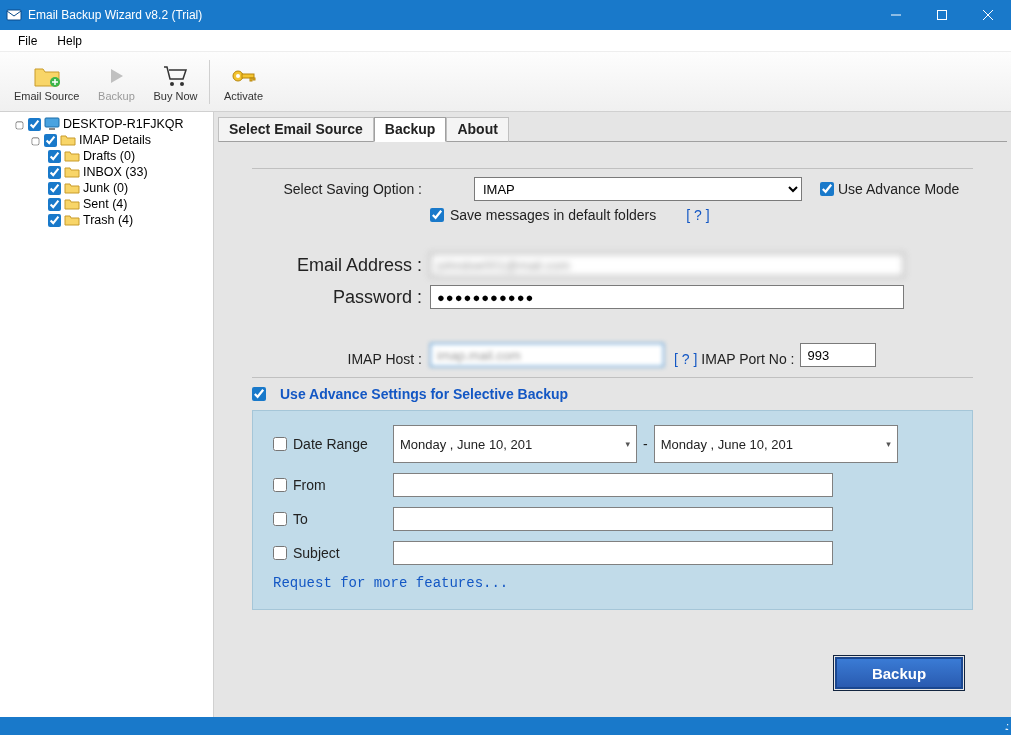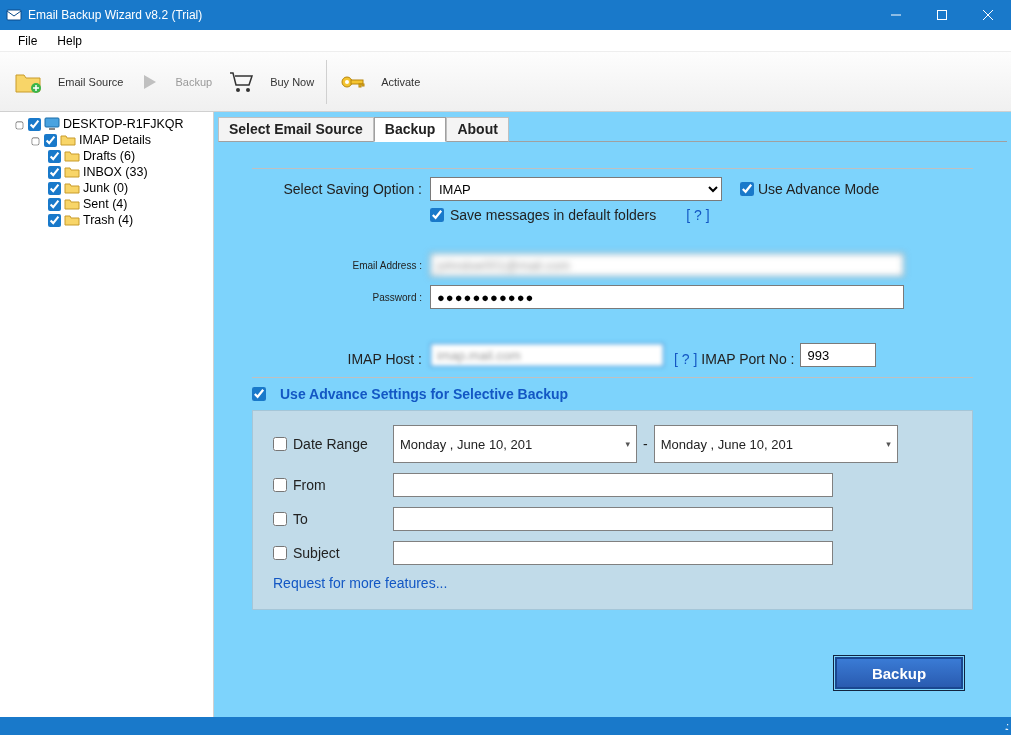--- a/index.html
+++ b/index.html
@@ -11,87 +11,87 @@
 .titlebar .title { flex: 1; }
 .titlebar .win-btns { display: flex; }
 .titlebar .win-btn { width: 46px; height: 30px; display: flex; align-items: center; justify-content: center; color: #fff; font-size: 13px; }
 
 
 .menubar { height: 22px; background: #fff; display: flex; align-items: center; font-size: 12px; padding-left: 8px; border-bottom: 1px solid #eee; }
 .menubar .menu-item { padding: 2px 10px; cursor: default; }
 
 
 .toolbar { height: 60px; background: linear-gradient(#fdfdfd,#f0f0f0); border-bottom: 1px solid #d0d0d0; display: flex; align-items: center; padding: 4px 6px; gap: 0; }
-.toolbar .tool { display: flex; flex-direction: row; align-items: center; justify-content: center; font-size: 11px; color: #333; padding: 2px 8px; min-width: 58px; height: 52px; cursor: default; gap: 16px; }
+.toolbar .tool { display: flex; flex-direction: column; align-items: center; justify-content: center; font-size: 11px; color: #333; padding: 2px 8px; min-width: 58px; height: 52px; cursor: default; }
 .toolbar .tool.disabled { color: #9a9a9a; }
 .toolbar .tool .ticon { font-size: 22px; height: 28px; display:flex; align-items:center; }
 .toolbar .sep { width: 1px; height: 44px; background: #d0d0d0; margin: 0 4px; }
 
 
 .body-area { flex: 1; display: flex; min-height: 0; }
 
 
 .tree-panel { width: 214px; background: #fff; border-right: 1px solid #d0d0d0; padding: 4px 2px; font-size: 12.5px; overflow: auto; }
 .tree-panel .node { display: flex; align-items: center; gap: 3px; padding: 1px 0; white-space: nowrap; }
 .tree-panel .node input[type=checkbox] { width: 13px; height: 13px; accent-color: #1979ca; }
 .tree-panel .node .toggle { width: 11px; font-size: 10px; color: #555; text-align: center; }
 .tree-panel .node .ticon { width: 16px; display:inline-flex; justify-content:center; }
 .tree-panel .lvl1 { padding-left: 12px; }
 .tree-panel .lvl2 { padding-left: 28px; }
 .tree-panel .lvl3 { padding-left: 46px; }
 
 
-.main-panel { flex: 1; background: #7dd3fc; display: flex; flex-direction: column; padding: 4px; }
+.main-panel { flex: 1; background: #e5e5e5; display: flex; flex-direction: column; padding: 4px; }
 
 
 .tabs { display: flex; border-bottom: 1px solid #a0a0a0; }
 .tabs .tab { padding: 3px 10px 4px 10px; font-size: 14px; font-weight: bold; color: #222; border: 1px solid transparent; border-bottom: none; background: #f0f0f0; position: relative; top: 1px; cursor: default; }
 .tabs .tab.active { background: #fff; border: 1px solid #a0a0a0; border-bottom: 1px solid #fff; }
 .tabs .tab:not(.active) { border: 1px solid #c0c0c0; border-bottom: 1px solid #a0a0a0; background: #f4f4f4; }
 
 
 .tab-content { flex: 1; padding: 20px 34px 10px 34px; font-size: 14px; color: #222; position: relative; }
 .divider { border: none; border-top: 1px solid #c0c0c0; margin: 6px 0 8px 0; }
 
 .row { display: flex; align-items: center; margin-bottom: 6px; }
 .row .lbl { width: 178px; text-align: right; padding-right: 8px; font-size: 14px; }
 .row select, .row input[type=text], .row input[type=password] { font-size: 13px; height: 24px; border: 1px solid #7a7a7a; padding: 1px 4px; background: #fff; }
-.row select { width: 292px; }
+.row select { width: 328px; margin-left: 44px; }
 
 .chk-right { display:flex; align-items:center; gap:4px; margin-left:18px; font-size:14px; }
 .chk-right input { width:14px; height:14px; accent-color:#1979ca; }
 
 .sub-row { display:flex; align-items:center; margin-left:178px; margin-bottom:2px; font-size:14px; gap:6px; }
 .sub-row input[type=checkbox]{ width:14px; height:14px; accent-color:#1979ca; }
 .helplink { color:#1357c4; font-size:14px; margin-left:24px; cursor:pointer; }
 
 .hr2 { border:none; border-top:1px solid #c0c0c0; margin:10px 0 8px 0; }
 
 .form-row { display:flex; align-items:center; margin-bottom:8px; }
-.form-row .flbl { width:178px; text-align:right; padding-right:8px; font-size:10px; }
+.form-row .flbl { width:178px; text-align:right; padding-right:8px; font-size:18px; }
 .form-row input { width:474px; height:24px; border:1px solid #7a7a7a; font-size:13px; padding:1px 6px; }
 
 .host-row { display:flex; align-items:flex-end; margin-bottom:8px;margin-top:34px; }
 .host-row .flbl { width:178px; text-align:right; padding-right:8px; font-size:14px; }
 .host-row .hostin { width:234px; height:24px; border:1px solid #1979ca; background:#fff; font-size:13px; padding:1px 6px; color:#999; filter: blur(2px); }
 .host-row .portlbl { margin-left:4px; font-size:14px; }
 .host-row .portin { width:76px; height:24px; border:1px solid #7a7a7a; margin-left:6px; font-size:13px; padding:1px 6px; }
 .blurred { color:#999; filter: blur(3px); }
 
 .adv-check-row { display:flex; align-items:center; gap:14px; font-size:14px; font-weight:bold; color:#1357c4; margin-bottom:8px; }
 .adv-check-row input { width:14px; height:14px; accent-color:#1979ca; }
 
 .adv-panel { background:#c1dbe9; border:1px solid #a5c6d8; padding:14px 20px 18px 20px; }
 .adv-panel .arow { display:flex; align-items:center; margin-bottom:10px; font-size:14px; }
 .adv-panel .arow input[type=checkbox]{ width:14px; height:14px; accent-color:#1979ca; }
 .adv-panel .arow .albl { margin-left:6px; width:100px; }
 .adv-panel .arow .ain { flex:1; height:24px; border:1px solid #808080; background:#fff; font-size:13px; padding:1px 6px; }
 .adv-panel .arow .datein { width:244px; height:24px; border:1px solid #808080; background:#fff; font-size:13px; padding:18px 6px; display:flex; align-items:center; justify-content:space-between; }
 .adv-panel .arow .dash { margin:0 6px; }
-.adv-panel .req-link { color:#1357c4; font-size:14px; margin-top:6px; cursor:pointer; }
+.adv-panel .req-link { color:#1357c4; font-size:14px; margin-top:6px; cursor:pointer;font-family:Liberation Mono, monospace; }
 
 .backup-btn { position:absolute; right:44px; bottom:24px; width:128px; height:32px; background:linear-gradient(#3a7bd5,#2a5bb0); color:#fff; font-size:15px; font-weight:bold; border:2px solid #1a4790; cursor:pointer; outline:1px solid #12243f; outline-offset:1px; }
 
 .statusbar { height:18px; background:#1979ca; display:flex; justify-content:flex-end; align-items:center; padding-right:4px; color:#fff; font-size:10px; }
 .statusbar .grip { letter-spacing:-2px; }
 
 .dropdown-caret { font-size:9px; color:#555; }
 </style>
 </head>
 <body>
@@ -197,21 +197,21 @@
         </span>
       <span>IMAP Details</span>
     </div>
     <div class="node lvl3">
       <input type="checkbox" checked="" style="">
       <span class="ticon">
           <svg width="16" height="12" viewBox="0 0 16 12">
             <path d="M1 2h5l1 2h8v7H1z" fill="#f8d568" stroke="#c89b2a"></path>
           </svg>
         </span>
-      <span>Drafts (6)</span>
+      <span>Drafts (0)</span>
     </div>
     <div class="node lvl3">
       <input type="checkbox" checked="" style="">
       <span class="ticon">
           <svg width="16" height="12" viewBox="0 0 16 12">
             <path d="M1 2h5l1 2h8v7H1z" fill="#f8d568" stroke="#c89b2a"></path>
           </svg>
         </span>
       <span>INBOX (33)</span>
     </div>

